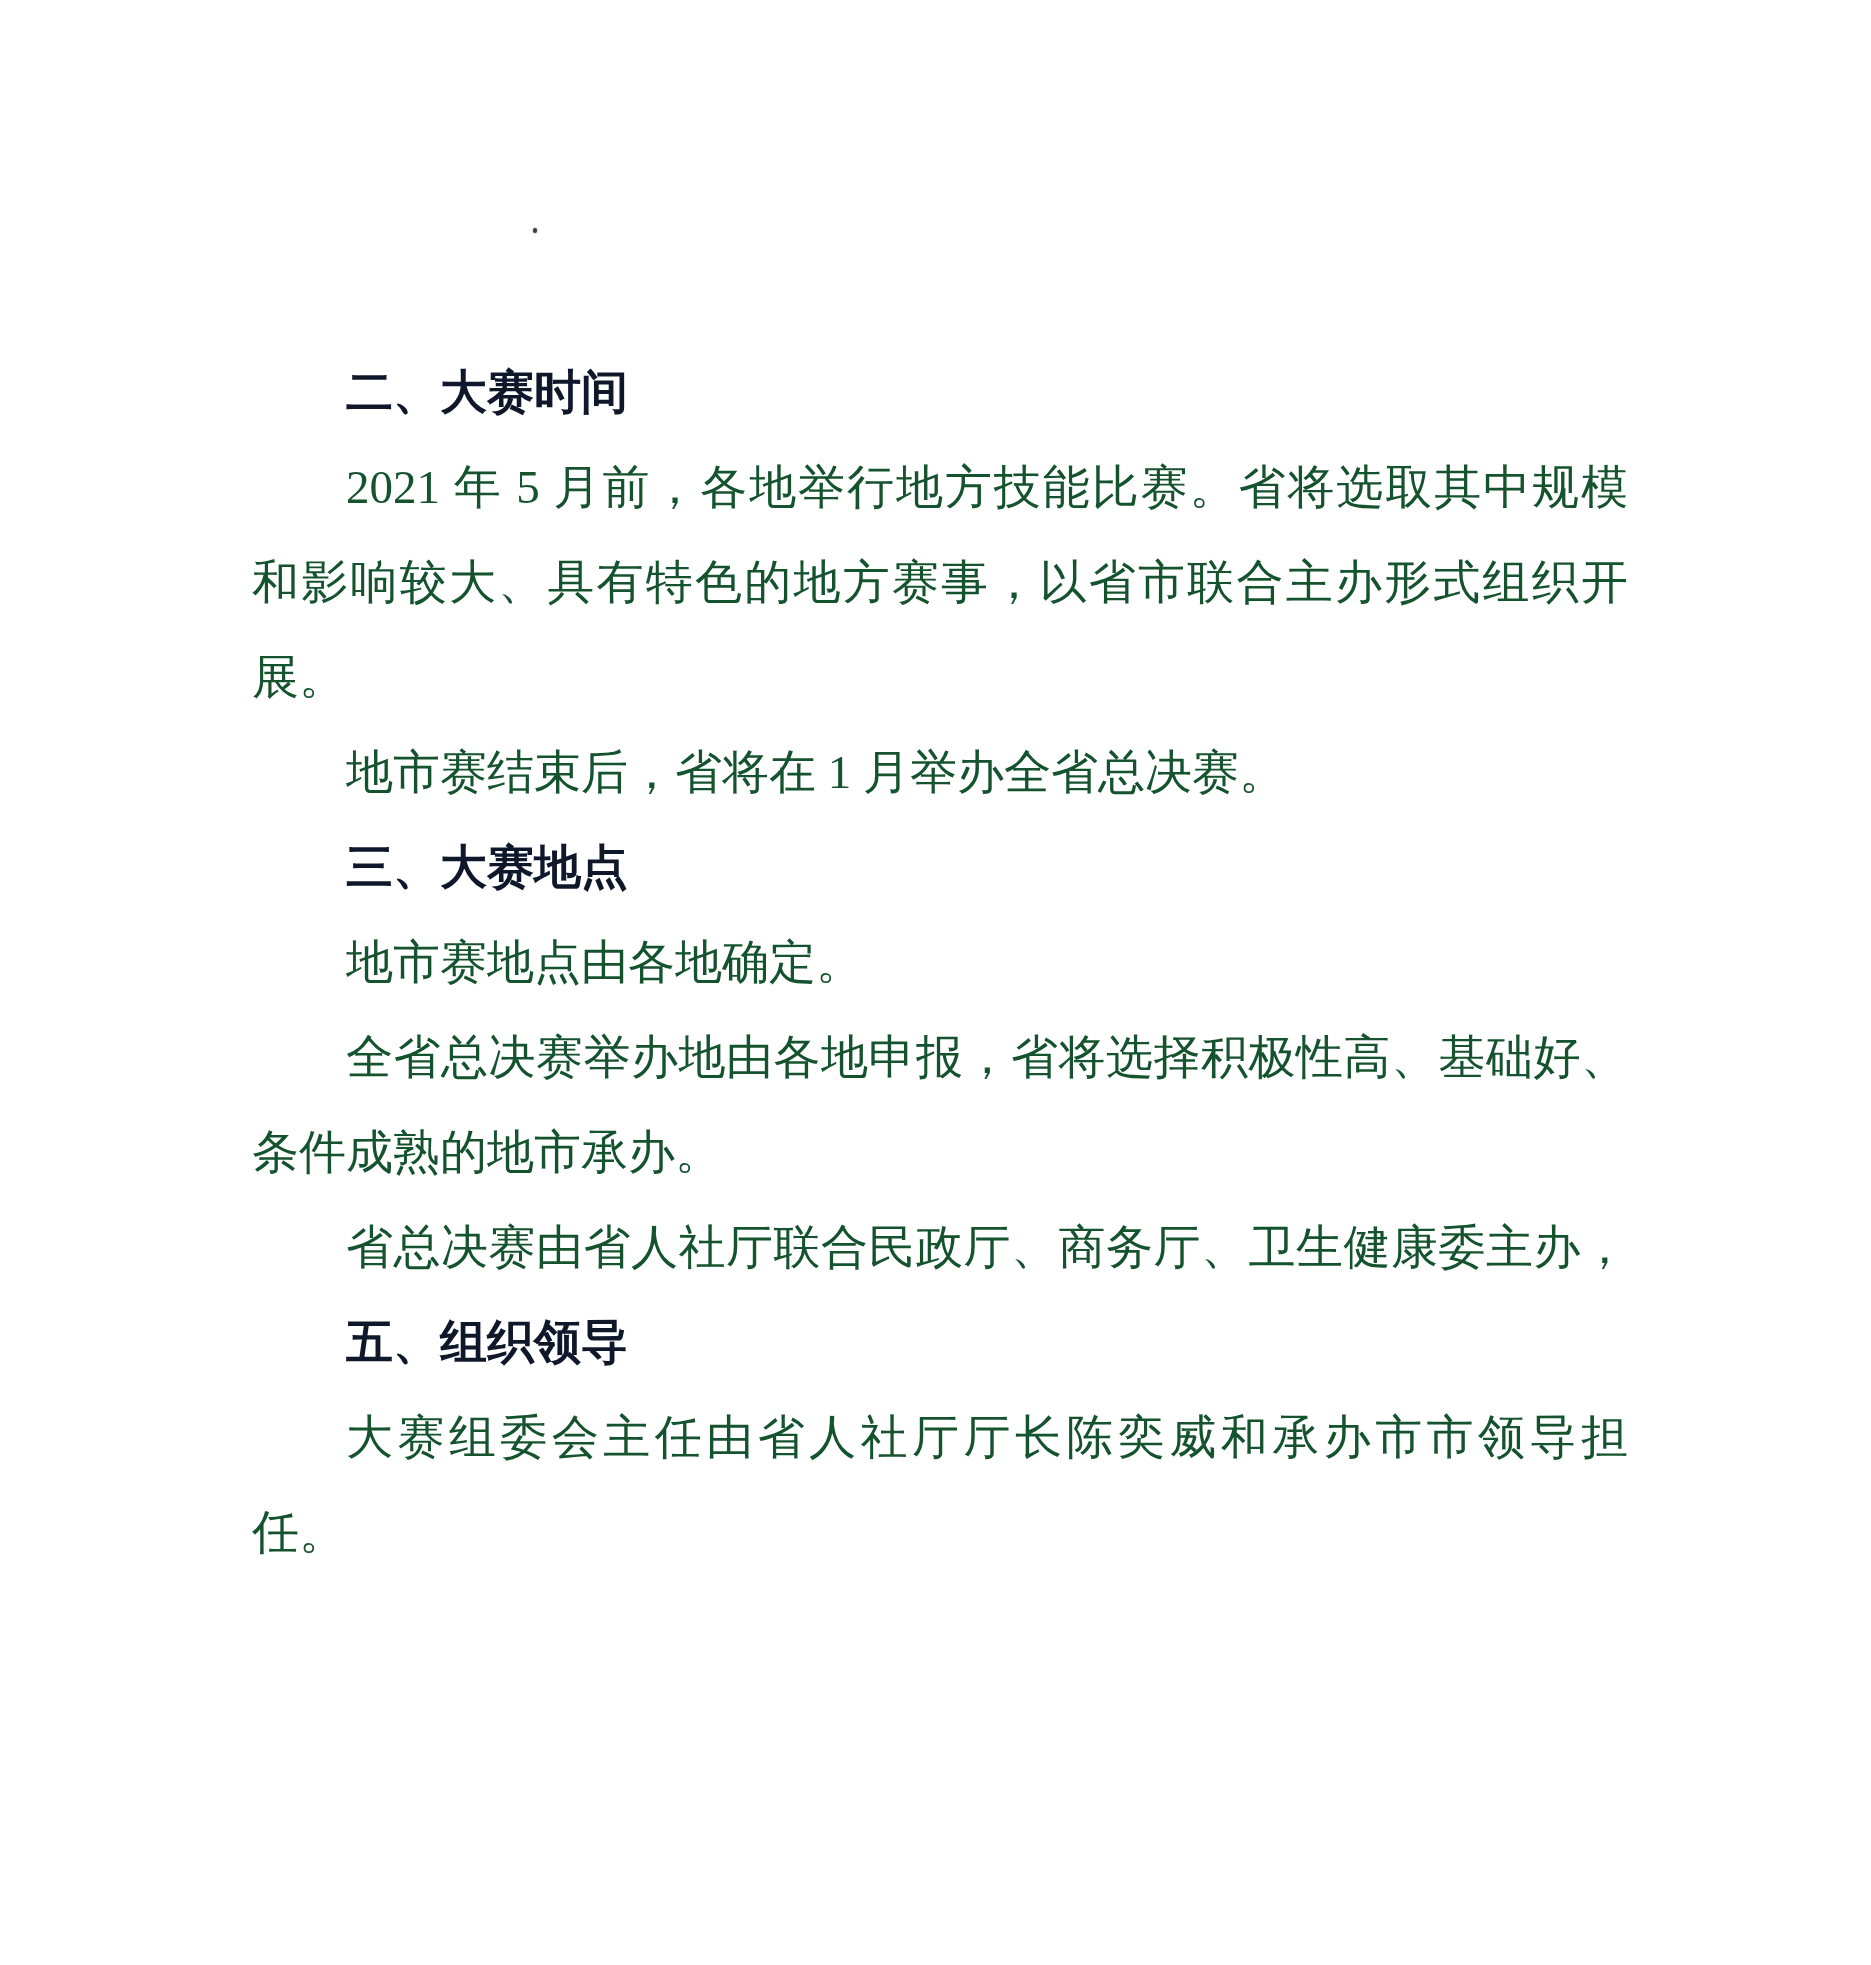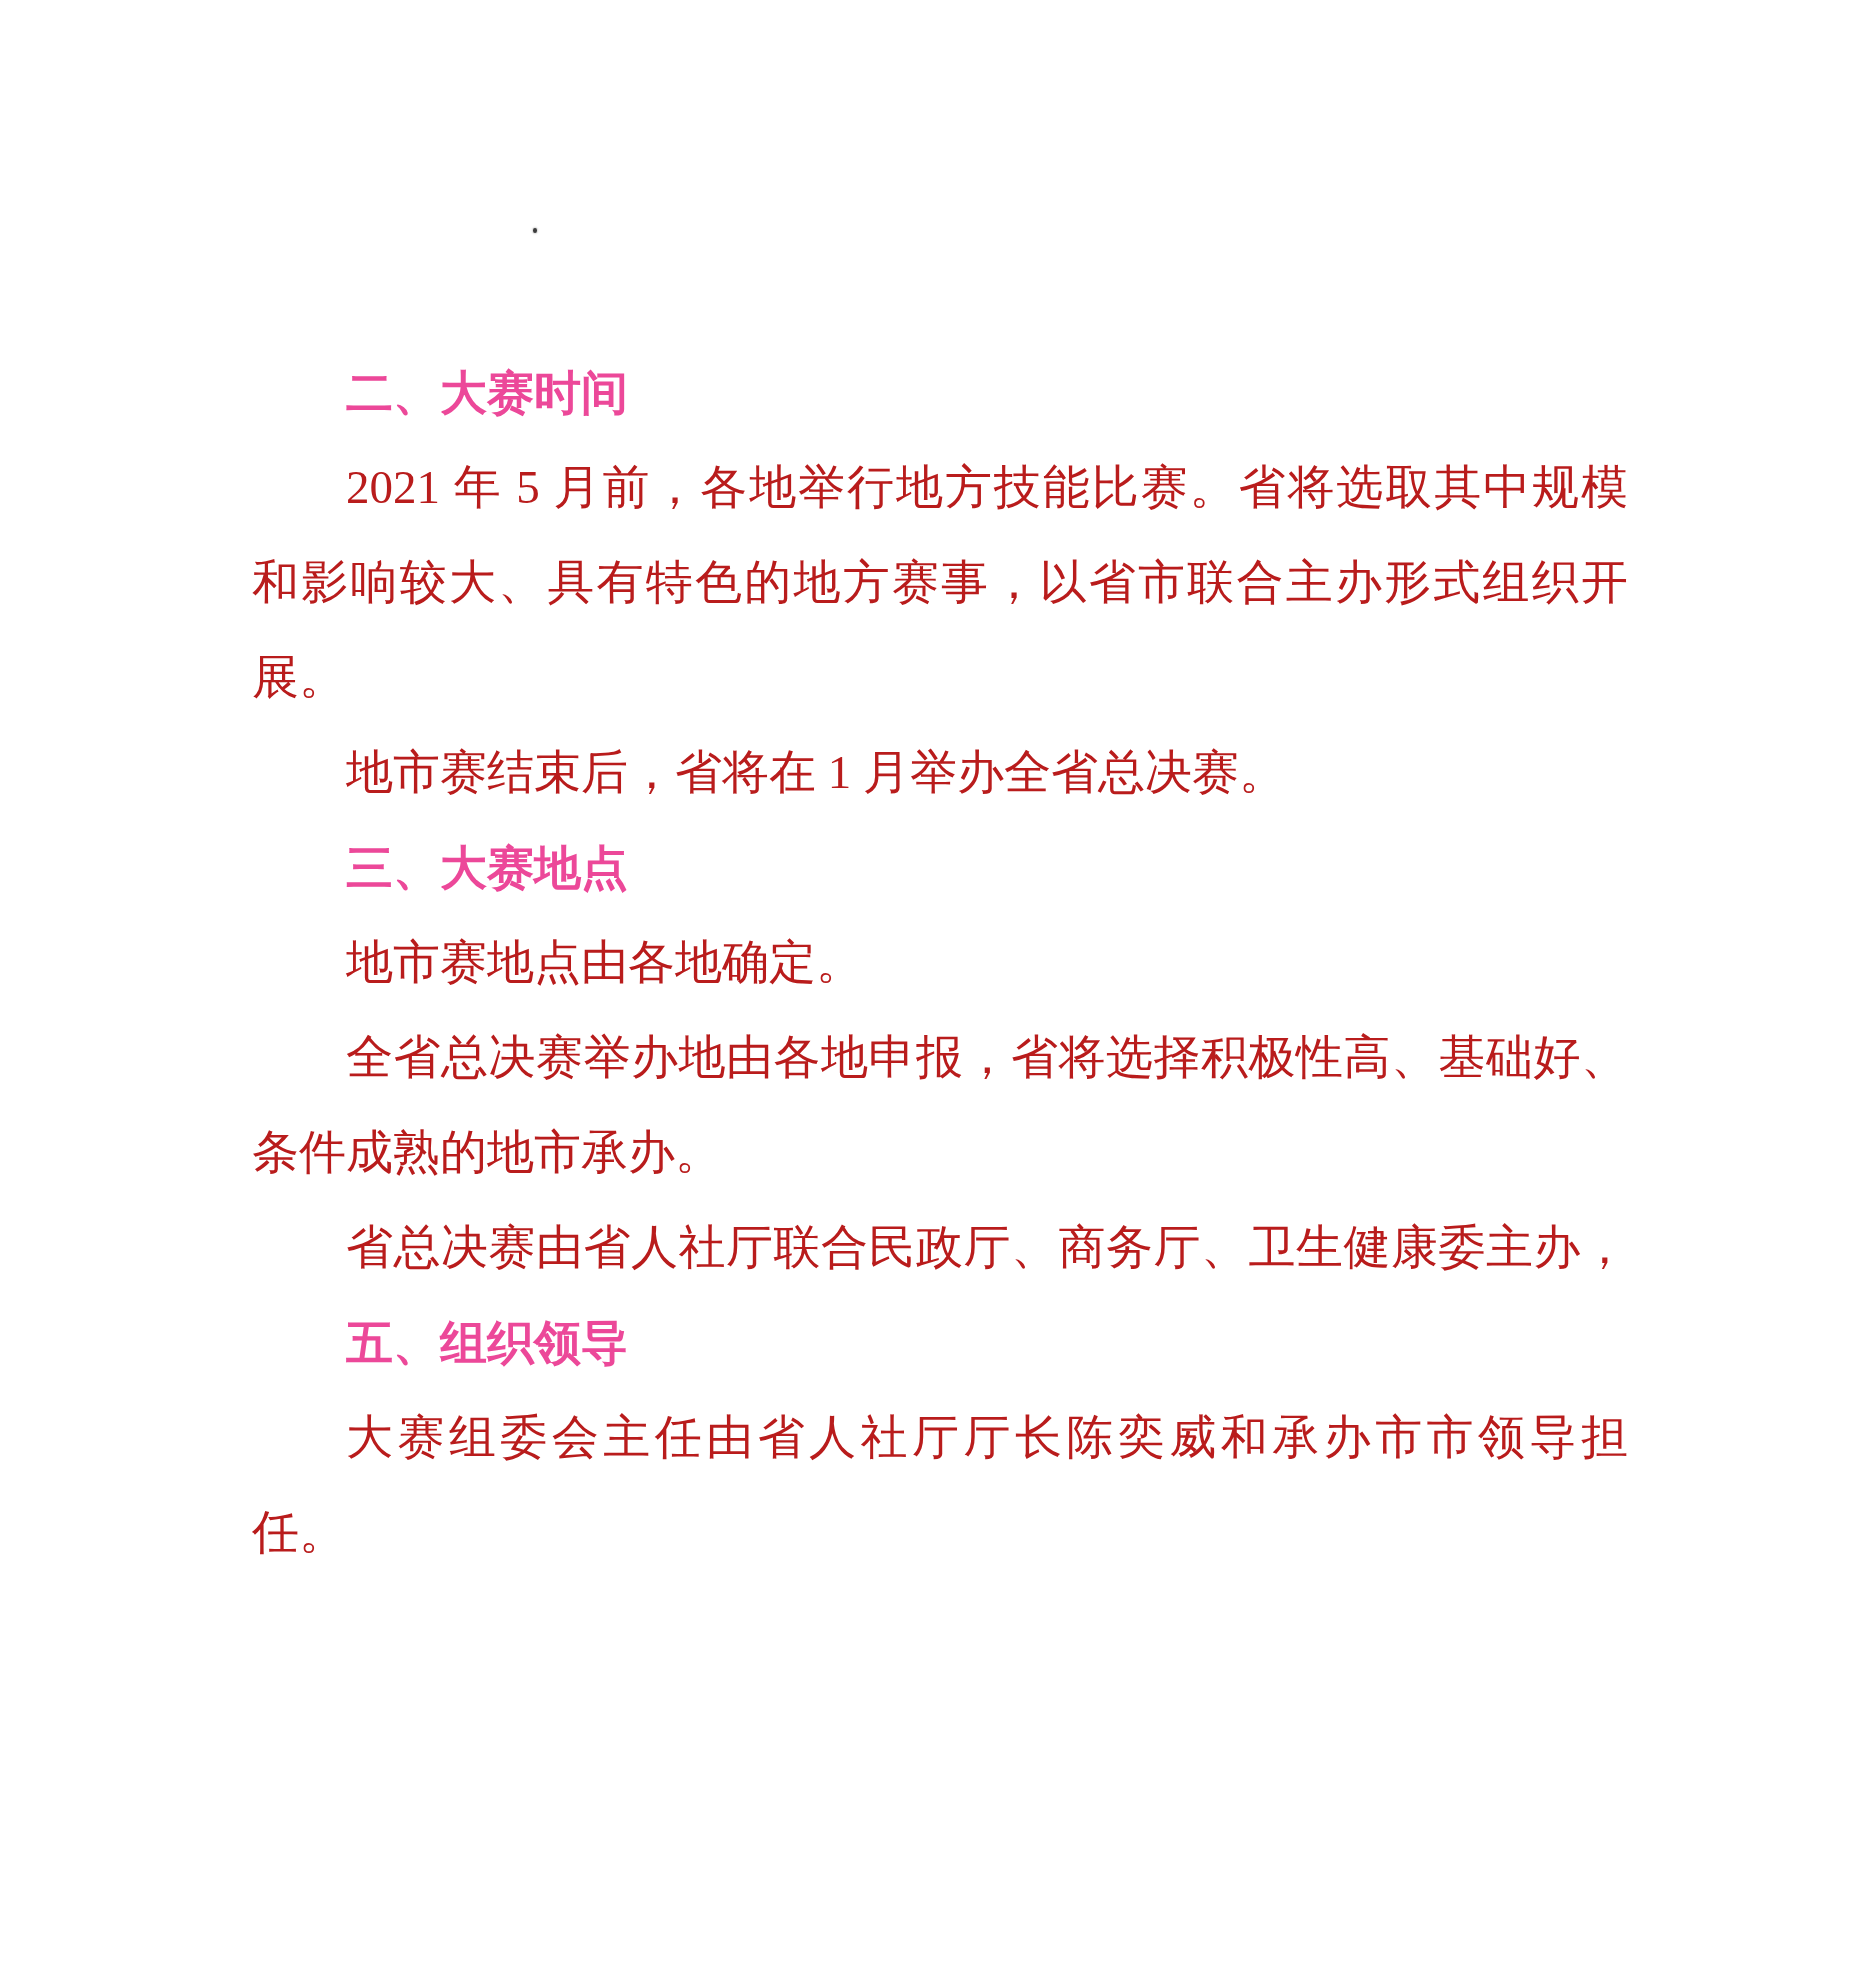--- a/index.html
+++ b/index.html
@@ -23,28 +23,28 @@
   .text-column {
     position: absolute;
     left: 252px;
     top: 345px;
     width: 1376px;
   }
   .line {
     height: 95px;
     line-height: 95px;
     font-size: 47px;
-    color: #b91c1c;
+    color: #14532d;
     white-space: nowrap;
     font-family: "Liberation Serif", serif;
   }
   .line.heading {
-    font-family: Liberation Sans, sans-serif;
+    font-family: Liberation Serif, serif;
     font-weight: 700;
-    color: #ec4899;
+    color: #0f172a;
   }
   .line.indent {
     padding-left: 94px;
   }
   .line.full {
     white-space: normal;
     text-align: justify;
     text-align-last: justify;
   }
   .speck {

